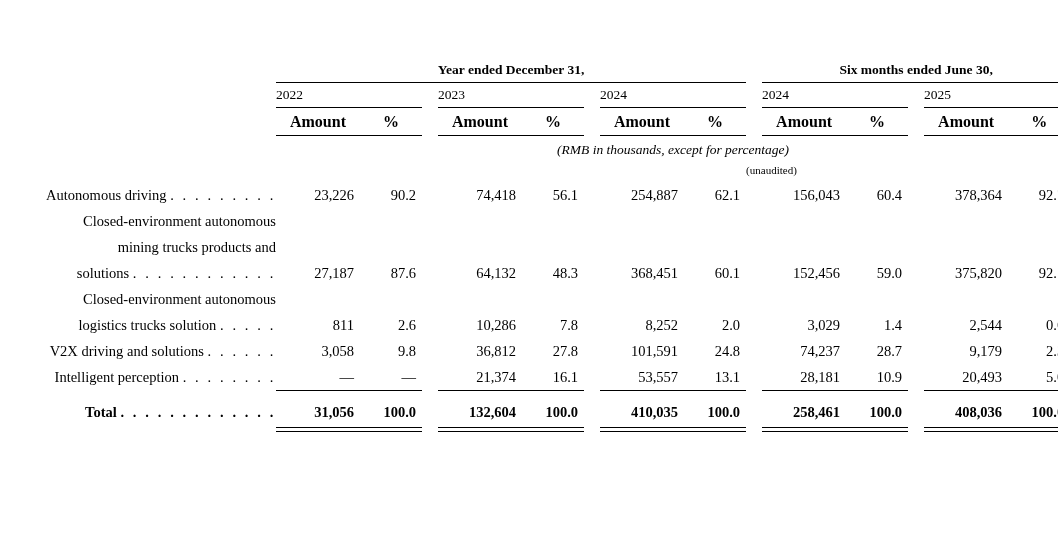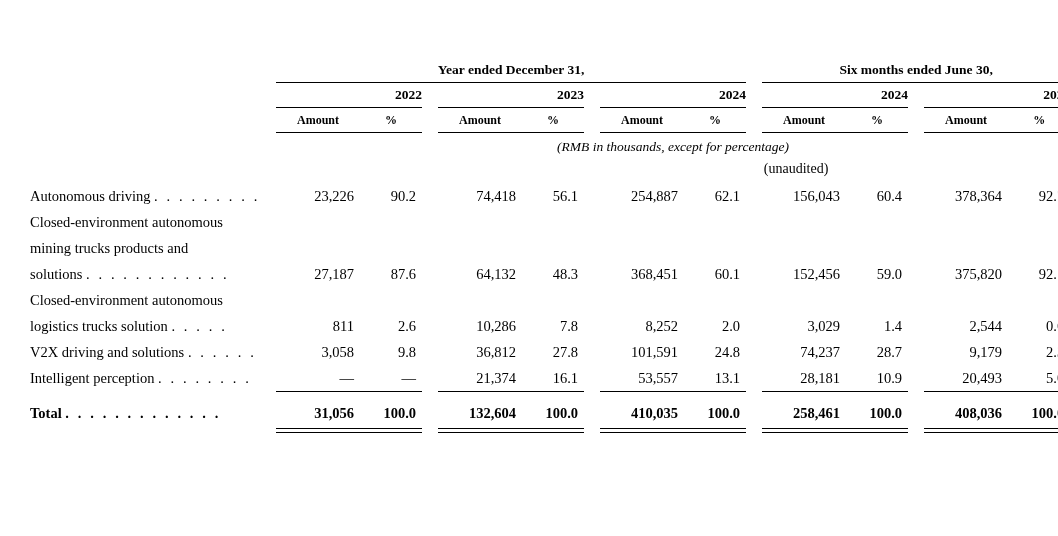--- a/index.html
+++ b/index.html
@@ -45,50 +45,49 @@
     font-size: 13.5px;
     font-weight: bold;
     padding-bottom: 3px;
     font-family: "Liberation Serif", serif;
   }
   .rule-top td { height: 1px; }
   .rule {
     border-bottom: 1.1px solid #000;
   }
   .hdr-year {
-    text-align: right;
+    text-align: left;
     font-size: 13.5px;
-    font-weight: bold;
+    font-weight: normal;
     padding: 4px 0 3px 0;
   }
   .hdr-sub {
     text-align: center;
-    font-size: 12px;
+    font-size: 16px;
     font-weight: bold;
     padding: 5px 0 3px 0;
   }
   .units {
     text-align: center;
     font-style: italic;
     font-size: 13.5px;
     padding: 6px 0 2px 0;
   }
   .unaudited {
-    text-align: center;
-    font-size: 14px;
+    font-size: 11px;
     padding: 4px 0 6px 0;
   }
   td.num {
     text-align: right;
     font-size: 14.5px;
     padding: 4.5px 6px 4.5px 0;
     white-space: nowrap;
   }
   td.lbl {
-    text-align: left;
+    text-align: right;
     font-size: 14.5px;
     padding: 4.5px 0 4.5px 0;
     white-space: nowrap;
   }
   .indent1 { padding-left: 18px; }
   .indent2 { padding-left: 32px; }
   .dots {
     letter-spacing: 2.6px;
     font-size: 14.5px;
   }

